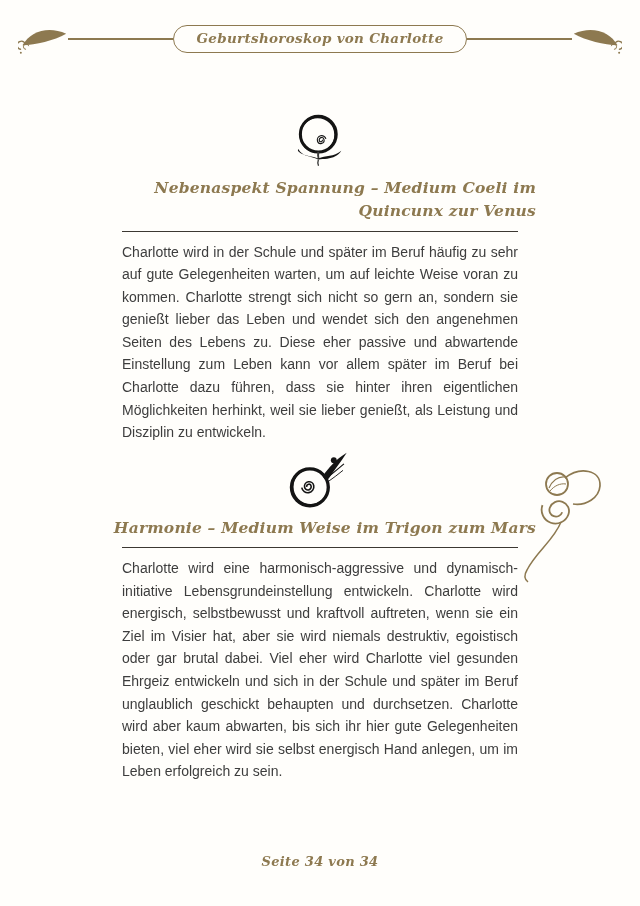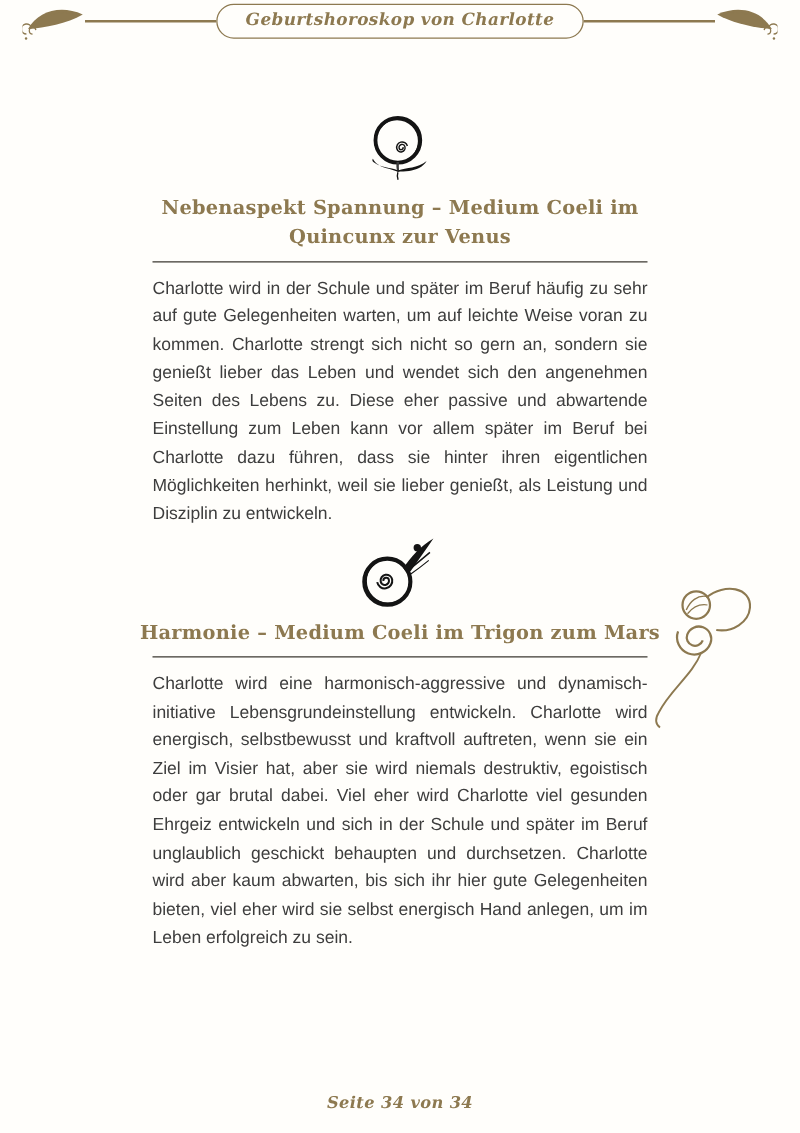--- a/index.html
+++ b/index.html
@@ -14,21 +14,21 @@
   body{
     width:640px;height:906px;
     position:relative;
     background:var(--bg);
     overflow:hidden;
     font-family:"Liberation Sans", sans-serif;
   }
   
   .header{
     display:flex;align-items:center;
-    padding:0 18px;height:34px;
+    margin-top:22px;padding:0 18px;height:34px;
   }
   .hline{flex:1;height:0;border-top:2px solid var(--gold);}
   .flourish-svg{width:50px;height:34px;flex:0 0 auto;}
   .flourish-svg.right{transform:scaleX(-1);}
   .title-pill{
     border:1.6px solid var(--gold);
     border-radius:999px;
     padding:4px 22px 6px;
     color:var(--gold);
     font-family:"DejaVu Serif", serif;
@@ -36,24 +36,24 @@
     font-size:13.5px;letter-spacing:.3px;
     white-space:nowrap;
     background:var(--bg);
   }
   
   .symbol-svg{display:block;margin:0 auto;}
   .symbol-venus{margin-top:56px;width:56px;height:58px;}
   .symbol-mars{margin-top:6px;width:70px;height:60px;}
   h2.section-heading{
     width:432px;margin:6px auto 0;
-    text-align:center;
+    text-align:right;
     color:var(--gold);
     font-family:"DejaVu Serif", serif;
-    font-weight:700;
+    font-style:italic;font-weight:700;
     font-size:15.5px;line-height:1.5;
     letter-spacing:.2px;
   }
   .rule{
     width:396px;margin:8px auto 0;
     border:none;border-top:1px solid var(--rule);height:0;
   }
   p.body-text{
     width:396px;margin:9px auto 0;
     color:var(--ink);
@@ -61,21 +61,21 @@
     text-align:justify;
     hyphens:auto;-webkit-hyphens:auto;
   }
   
   .side-flourish{
     position:absolute;top:462px;left:516px;
     width:92px;height:122px;
   }
   
   .footer{
-    position:absolute;bottom:16px;left:0;width:100%;
+    position:absolute;bottom:37px;left:0;width:100%;
     text-align:center;
     color:var(--gold);
     font-family:"DejaVu Serif", serif;
     font-style:italic;font-weight:600;
     font-size:13px;letter-spacing:.3px;
   }
 </style>
 </head>
 <body>
 
@@ -123,21 +123,21 @@
     <circle cx="27" cy="40" r="20" fill="none" stroke="#141414" stroke-width="3.6"></circle>
     <circle cx="27.8" cy="39.4" r="19.4" fill="none" stroke="#141414" stroke-width="1.6"></circle>
     <g transform="translate(26,39) scale(1.1) rotate(170)">
       <path d="M2.2,0 a2.2,2.2 0 0 1 -4.4,0 a3.3,3.3 0 0 1 6.6,0 a4.6,4.6 0 0 1 -9.2,0 a6,6 0 0 1 12,0" fill="none" stroke="#141414" stroke-width="1.6"></path>
     </g>
     <path d="M41,28 C47,19 56,9 67,2.5 C60.5,12.5 54,21 47.5,30.5 C45.5,33 42,31 41,28 Z" fill="#141414"></path>
     <path d="M44,31 C51,25.5 57.5,20 64,14.5" fill="none" stroke="#141414" stroke-width="1.3"></path>
     <path d="M46.5,34 C52.5,29.8 58,25.6 63,21.5" fill="none" stroke="#141414" stroke-width="1"></path>
     <circle cx="53" cy="10.5" r="3.2" fill="#141414"></circle>
   </svg>
-  <h2 class="section-heading">Harmonie – Medium Coeli im Trigon zum Mars</h2>
+  <h2 class="section-heading">Harmonie – Medium Weise im Trigon zum Mars</h2>
   <hr class="rule">
   <p class="body-text">Charlotte wird eine harmonisch-aggressive und dynamisch-initiative Lebensgrundeinstellung entwickeln. Charlotte wird energisch, selbstbewusst und kraftvoll auftreten, wenn sie ein Ziel im Visier hat, aber sie wird niemals destruktiv, egoistisch oder gar brutal dabei. Viel eher wird Charlotte viel gesunden Ehrgeiz entwickeln und sich in der Schule und später im Beruf unglaublich geschickt behaupten und durchsetzen. Charlotte wird aber kaum abwarten, bis sich ihr hier gute Gelegenheiten bieten, viel eher wird sie selbst energisch Hand anlegen, um im Leben erfolgreich zu sein.</p>
 </section>
 
 <svg class="side-flourish" viewBox="0 0 92 122">
   <circle cx="41" cy="22" r="11" fill="none" stroke="#8d7950" stroke-width="1.8"></circle>
   <path d="M33,26 C36,19 42,14 49,15" fill="none" stroke="#8d7950" stroke-width="1.1"></path>
   <path d="M34,29 C38,24 44,21 50,22" fill="none" stroke="#8d7950" stroke-width="1"></path>
   <path d="M49,16 C64,4 85,8 84,24 C83,36 70,44 57,42" fill="none" stroke="#8d7950" stroke-width="1.7"></path>
   <g transform="translate(40,48) rotate(20)">

